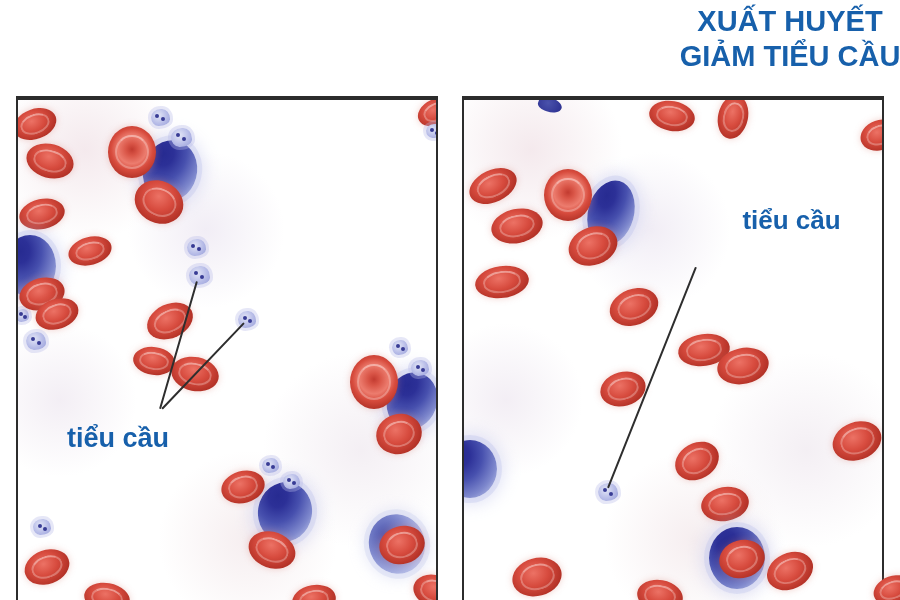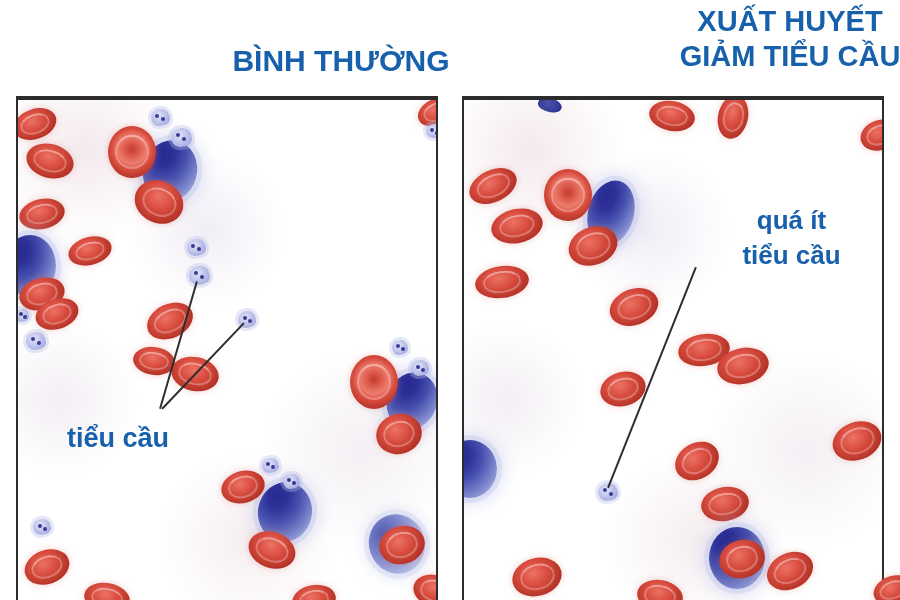--- a/index.html
+++ b/index.html
@@ -69,21 +69,20 @@
   }
   .annot{position:absolute;font-weight:bold;color:var(--title-blue,#1760ab);}
   .annot-left{left:10px;top:323px;width:180px;text-align:center;font-size:27px;}
   .annot-right{left:245px;top:103px;width:165px;text-align:center;font-size:26px;line-height:1.35;}
 </style>
 </head>
 <body>
 
 <div class="stage">
 
-  <div class="title title-left">BÌNH THƯỜNG</div>
 
   <div class="title title-right">
     <div>XUẤT HUYẾT</div>
     <div>GIẢM TIỂU CẦU</div>
   </div>
 
   <div class="panel panel-left">
     <div class="cell-layer">
         <div class="cell rbc" style="left: -5px; top: 9px; width: 44px; height: 30px; transform: rotate(-20deg);">
           <i class="ring"></i>
@@ -274,21 +273,20 @@
         <div class="cell wbc" style="left: 245px; top: 427px; width: 56px; height: 62px; transform: rotate(0deg);"></div>
         <div class="cell rbc" style="left: 255px; top: 440px; width: 46px; height: 38px; transform: rotate(-15deg);">
           <i class="ring"></i>
         </div>
         <div class="cell rbc" style="left: 302px; top: 453px; width: 48px; height: 36px; transform: rotate(-25deg);">
           <i class="ring"></i>
         </div>
         <div class="pointer-line" style="left: 232px; top: 166px; width: 237.876px; transform: rotate(111.712deg);"></div>
       </div>
     <div class="annot annot-right">
-      <div>quá ít</div>
       <div>tiểu cầu</div>
     </div>
   </div>
 
   <div class="stray-layer">
       <div class="cell rbc" style="left: 873px; top: 576px; width: 40px; height: 28px; transform: rotate(-20deg);">
         <i class="ring"></i>
       </div>
     </div>
 </div>

